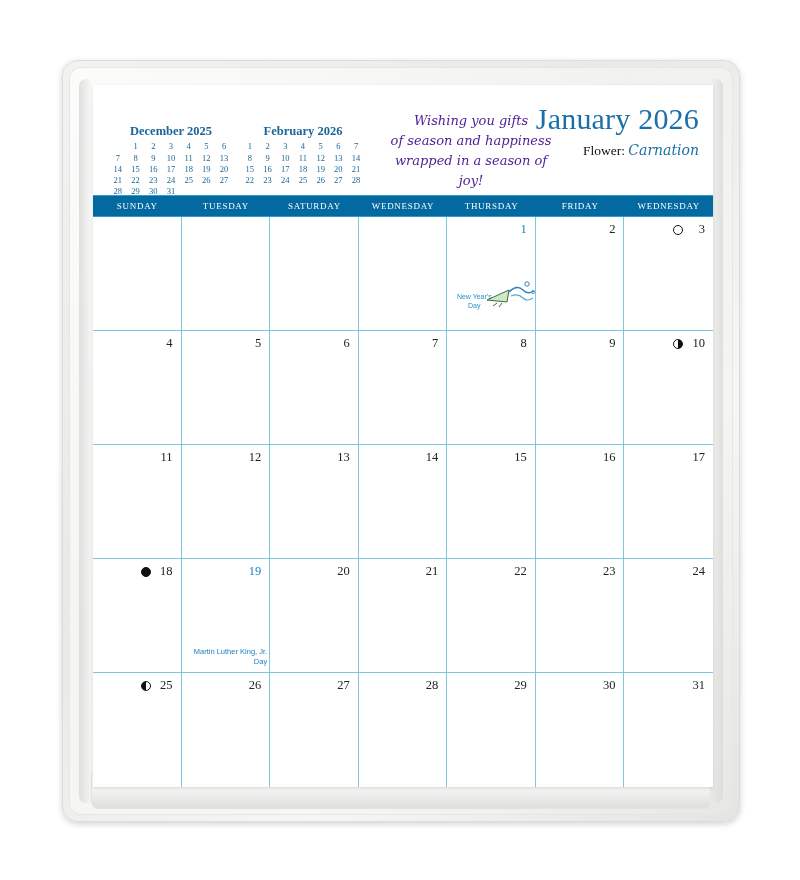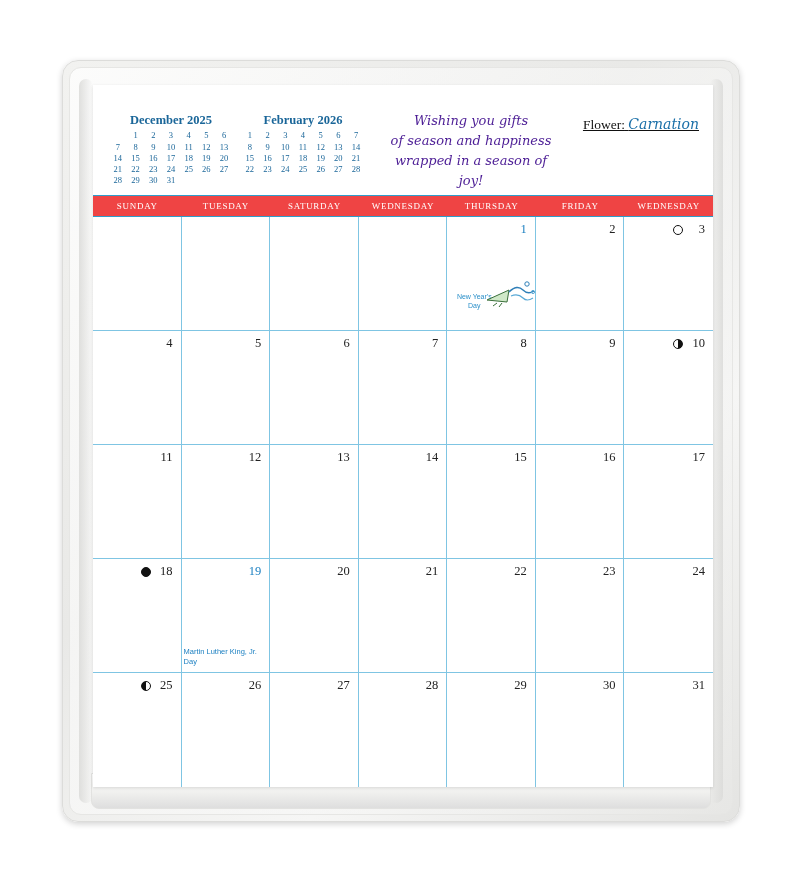--- a/index.html
+++ b/index.html
@@ -70,21 +70,21 @@
 
   
   #header {
     position: relative;
     height: 110px;
     padding: 0;
   }
 
   .mini-cal {
     position: absolute;
-    top: 28px;
+    top: 39px;
     width: 124px;
     color: #1f6fa8;
   }
   #mini-dec { left: 16px; }
   #mini-feb { left: 148px; }
   .mini-title {
     font-size: 12.5px;
     font-weight: bold;
     text-align: center;
     font-family: "Liberation Serif", serif;
@@ -128,35 +128,34 @@
   #month-title {
     font-family: "Liberation Serif", serif;
     font-size: 30px;
     color: #1a6fa8;
     line-height: 1.05;
     letter-spacing: 0.2px;
   }
   .info-line {
     font-size: 13.5px;
     color: #111;
-    margin-top: 13px;
+    margin-top: 7px;
     white-space: nowrap;
-    text-decoration: underline;
   }
   .info-line .val {
     font-family: "DejaVu Serif", serif;
     font-style: italic;
     color: #1a6fa8;
     font-size: 14px;
   }
 
   
   #weekdays {
     display: flex;
-    background: #ef4444;
+    background: #0369a1;
     height: 20px;
     align-items: center;
     border-top: 1px solid #2f9cca;
     border-bottom: 1px solid #2f9cca;
   }
   #weekdays .wd {
     flex: 1 1 0;
     text-align: center;
     font-size: 9px;
     letter-spacing: 0.7px;
@@ -204,21 +203,21 @@
     background: linear-gradient(90deg, #111 0 50%, #ffffff 50% 100%);
   }
   .moon.last {
     background: linear-gradient(90deg, #ffffff 0 50%, #111 50% 100%);
   }
   .event {
     position: absolute;
     left: 2px;
     right: 2px;
     bottom: 6px;
-    text-align: left;
+    text-align: right;
     font-size: 7.5px;
     line-height: 1.25;
     color: #1a7fc1;
     font-family: "Liberation Sans", sans-serif;
   }
   .nyd-label {
     position: absolute;
     left: 6px;
     bottom: 20px;
     width: 42px;
@@ -355,20 +354,21 @@
           </table>
       </div>
 
       <div id="wish">
         <div>Wishing you gifts</div>
         <div>of season and happiness</div>
         <div>wrapped in a season of joy!</div>
       </div>
 
       <div id="month-block">
+        <div id="month-title">January 2026</div>
         <div class="info-line">
           <span>Flower:</span>
           <span class="val">Carnation</span>
         </div>
       </div>
     </div>
 
     <div id="weekdays">
       <div class="wd">SUNDAY</div>
       <div class="wd">TUESDAY</div>

